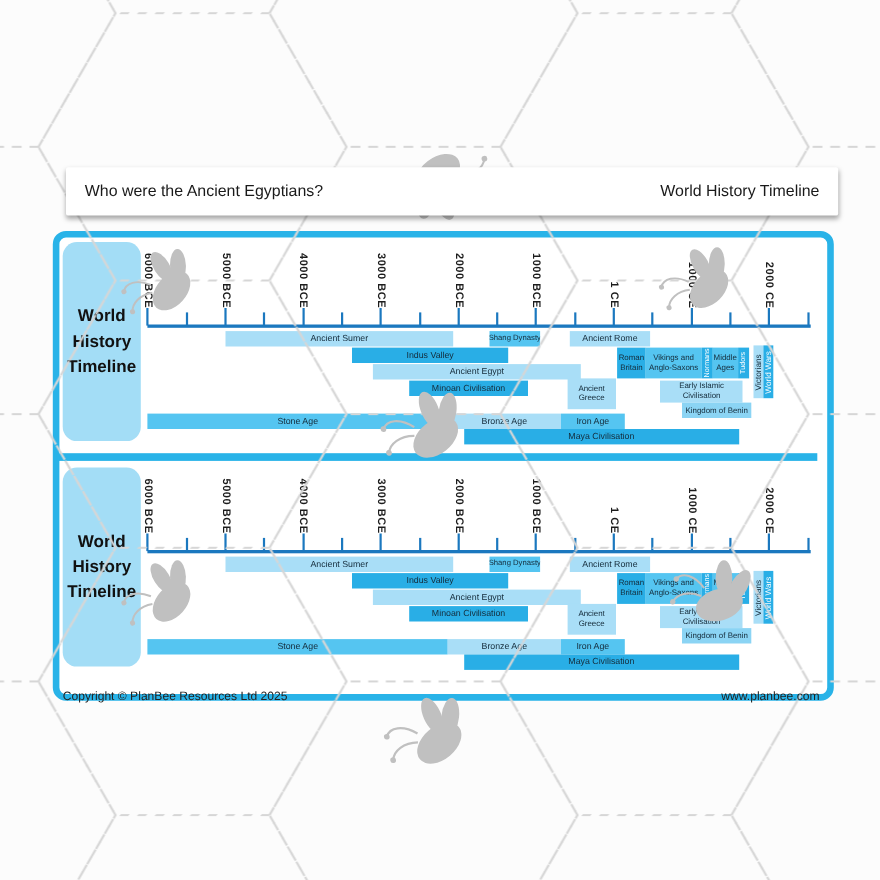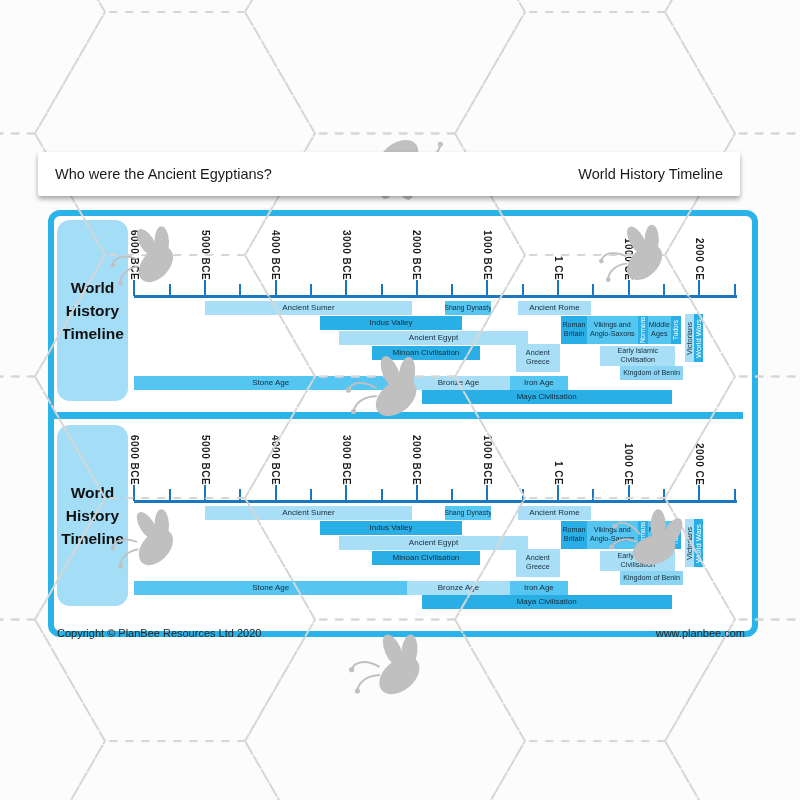--- a/index.html
+++ b/index.html
@@ -7,21 +7,21 @@
   .page{position:relative;width:800px;height:800px;overflow:hidden;background:#fcfcfc;}
 
   
   .panel-bg{position:absolute;z-index:1;background:#ffffff;border:6px solid #29b3e8;border-radius:12px;}
   .content-layer{position:absolute;inset:0;z-index:2;}
   .watermark{position:absolute;inset:0;z-index:3;pointer-events:none;}
   .header-bar{position:absolute;z-index:4;}
   .footer-row{position:absolute;z-index:4;}
 
   
-  .header-bar{left:38px;top:152px;width:702px;height:44px;background:#ffffff;
+  .header-bar{left:60px;top:152px;width:702px;height:44px;background:#ffffff;
     box-shadow:0 3px 5px rgba(0,0,0,0.35);display:flex;align-items:center;
     justify-content:space-between;padding:0 17px;box-sizing:border-box;border-radius:2px;}
   .header-bar .htext{font-size:14.5px;color:#1a1a1a;}
 
   
   .divider{position:absolute;z-index:2;background:#29b3e8;}
 
   
   .side-box{position:absolute;z-index:2;width:71px;height:181px;background:#a3ddf6;
     border-radius:13px;display:flex;align-items:center;justify-content:center;text-align:center;}
@@ -313,17 +313,17 @@
     <use href="#bee" transform="translate(401,166) rotate(172)"></use>
     <use href="#bee" transform="translate(152,258) rotate(-18) scale(0.9)"></use>
     <use href="#bee" transform="translate(641,256) rotate(-15) scale(0.9)"></use>
     <use href="#bee" transform="translate(393,390) rotate(-8)"></use>
     <use href="#bee" transform="translate(152,541) rotate(-18) scale(0.9)"></use>
     <use href="#bee" transform="translate(654,542) rotate(14) scale(0.95)"></use>
     <use href="#bee" transform="translate(396,668) rotate(-10)"></use>
   </svg>
 
   <div class="footer-row">
-    <span class="ftext">Copyright © PlanBee Resources Ltd 2020</span>
+    <span class="ftext">Copyright © PlanBee Resources Ltd 2025</span>
     <span class="ftext">www.planbee.com</span>
   </div>
 
 </div>
 
 </body></html>

